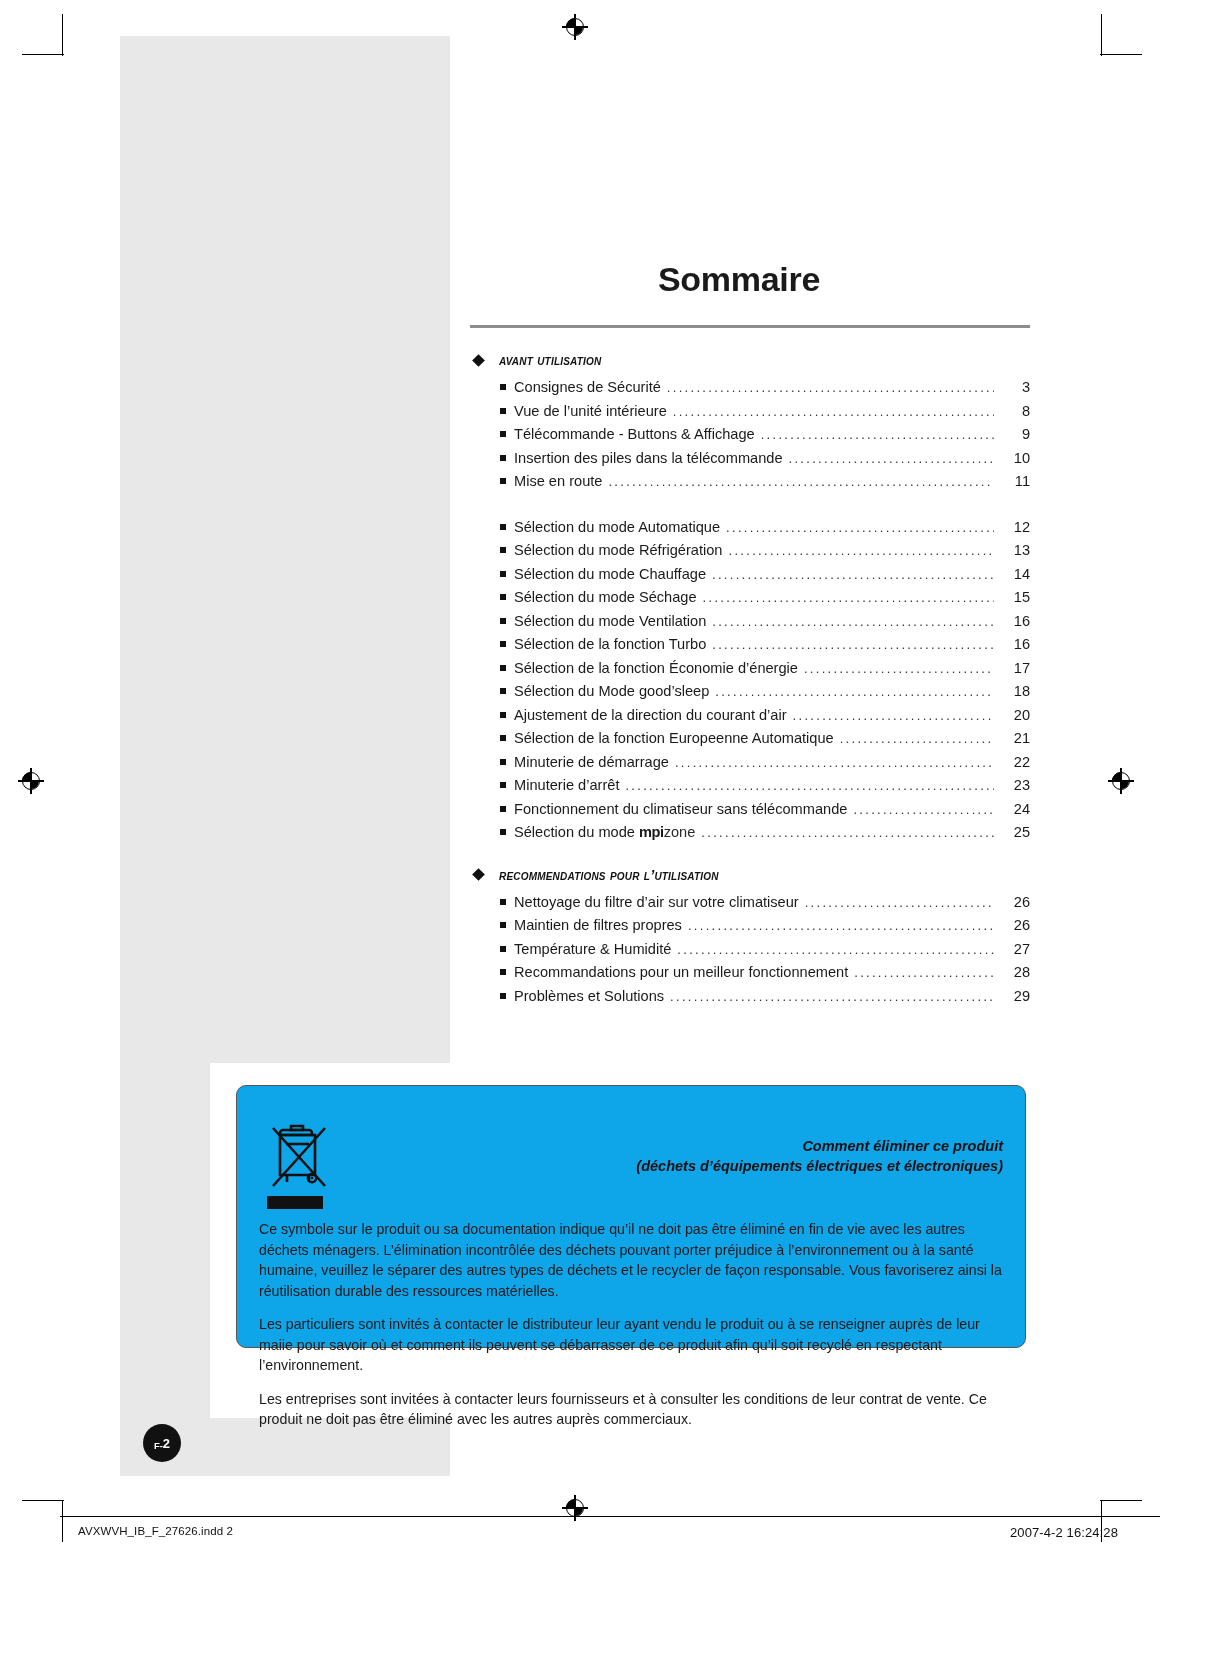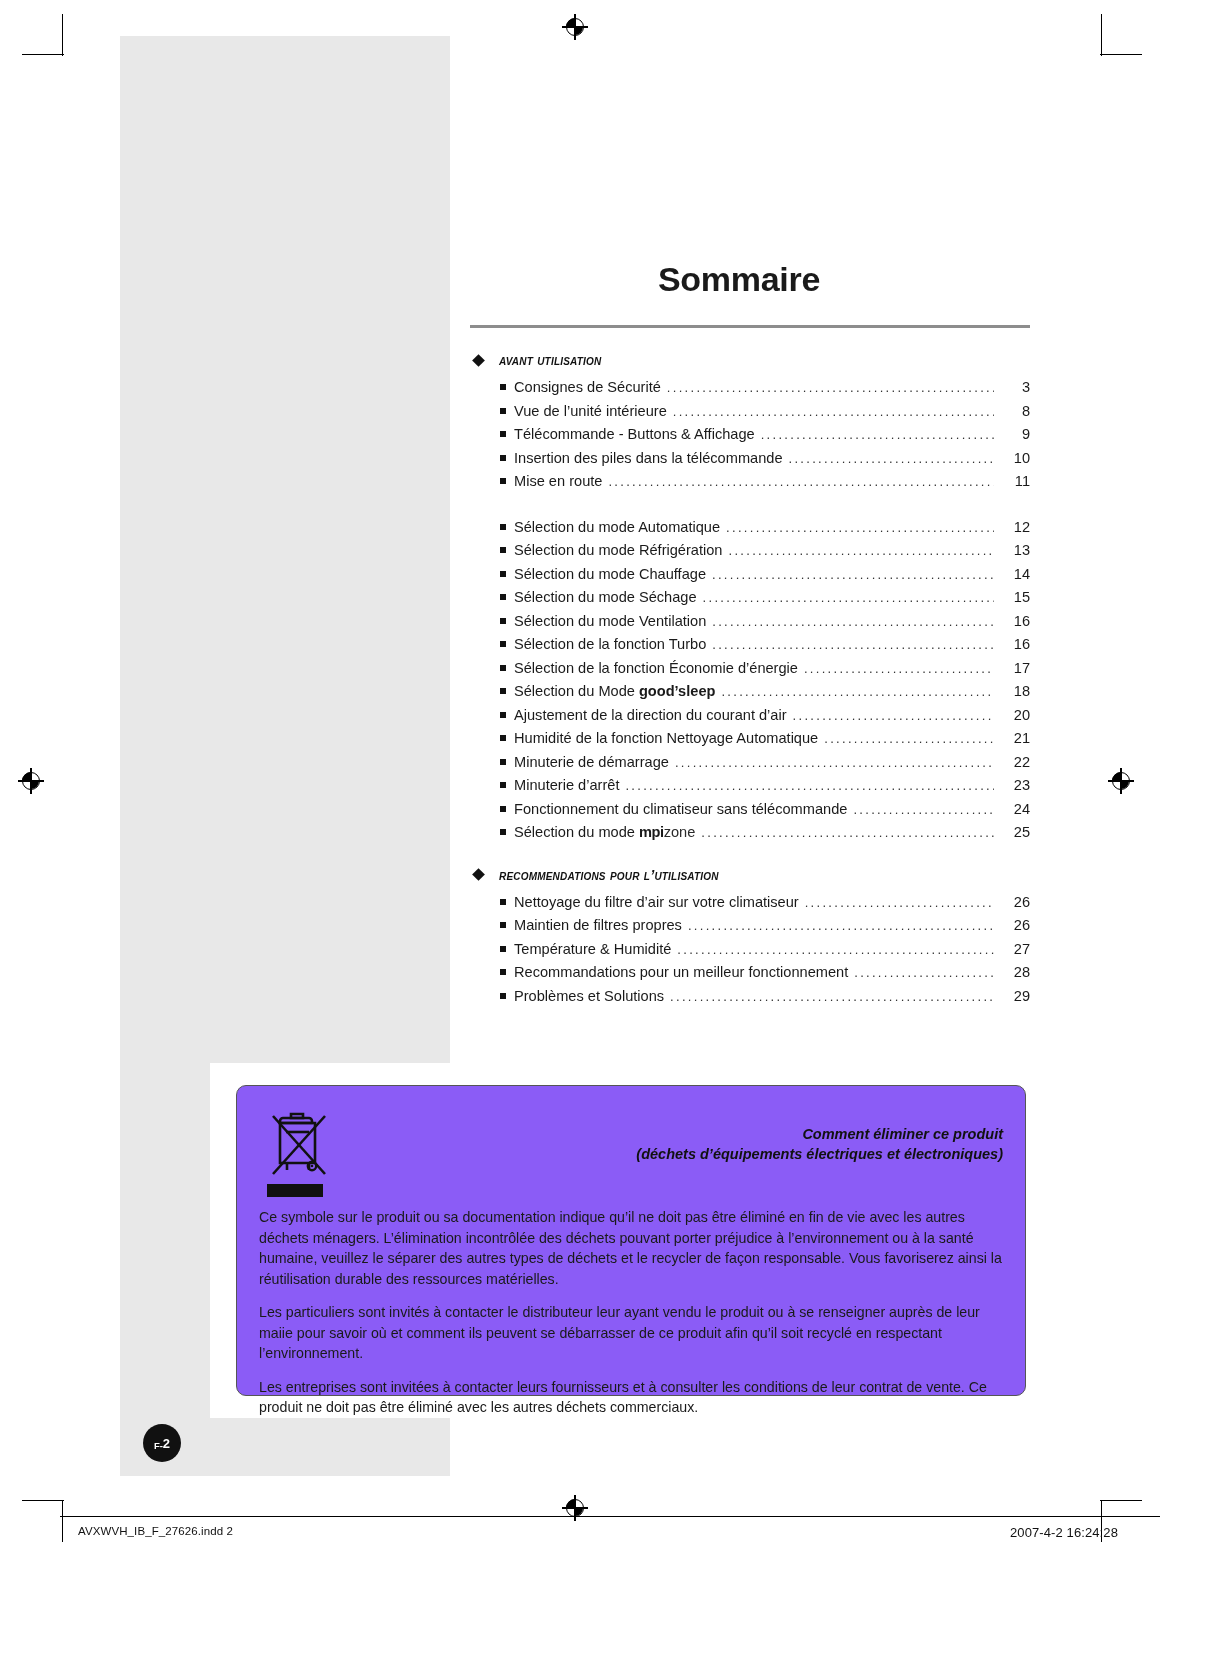--- a/index.html
+++ b/index.html
@@ -150,36 +150,36 @@
     letter-spacing: 2.3px;
     margin: 0 6px 0 6px;
     font-size: 13px;
   }
   .pageno {
     width: 30px;
     text-align: right;
     flex: 0 0 auto;
     font-size: 14.6px;
   }
-  .bold-brand { font-weight: bold; }
+  .bold-brand { font-weight: normal; }
   .mpi { font-weight: bold; letter-spacing: -0.4px; }
   .zone { font-weight: 300; color: #2a2a2a; }
 
   
   .weee-box {
     position: absolute;
     left: 236px;
     top: 1085px;
     width: 790px;
-    height: 311px;
+    height: 263px;
     border: 1.5px solid #555;
     border-radius: 10px;
     box-sizing: border-box;
-    background: #8b5cf6;
-    padding: 16px 22px 10px 22px;
+    background: #0ea5e9;
+    padding: 28px 22px 10px 22px;
   }
   .weee-top {
     position: relative;
     height: 92px;
   }
   .bin-icon {
     position: absolute;
     left: 8px;
     top: 2px;
     width: 64px;
@@ -399,21 +399,21 @@
             <span class="pageno">18</span>
           </div>
           <div class="entry">
             <span class="sq"></span>
             <span class="entry-text">Ajustement de la direction du courant d’air</span>
             <span class="leader">..........................................................................................</span>
             <span class="pageno">20</span>
           </div>
           <div class="entry">
             <span class="sq"></span>
-            <span class="entry-text">Humidité de la fonction Nettoyage Automatique</span>
+            <span class="entry-text">Sélection de la fonction Europeenne Automatique</span>
             <span class="leader">..........................................................................................</span>
             <span class="pageno">21</span>
           </div>
           <div class="entry">
             <span class="sq"></span>
             <span class="entry-text">Minuterie de démarrage</span>
             <span class="leader">..........................................................................................</span>
             <span class="pageno">22</span>
           </div>
           <div class="entry">
@@ -498,21 +498,21 @@
         </svg>
       </span>
       <div class="weee-heading">
         <div>Comment éliminer ce produit</div>
         <div>(déchets d’équipements électriques et électroniques)</div>
       </div>
       <div class="bin-bar"></div>
     </div>
     <p class="weee-p">Ce symbole sur le produit ou sa documentation indique qu’il ne doit pas être éliminé en fin de vie avec les autres déchets ménagers. L’élimination incontrôlée des déchets pouvant porter préjudice à l’environnement ou à la santé humaine, veuillez le séparer des autres types de déchets et le recycler de façon responsable. Vous favoriserez ainsi la réutilisation durable des ressources matérielles.</p>
     <p class="weee-p">Les particuliers sont invités à contacter le distributeur leur ayant vendu le produit ou à se renseigner auprès de leur maiie pour savoir où et comment ils peuvent se débarrasser de ce produit afin qu’il soit recyclé en respectant l’environnement.</p>
-    <p class="weee-p">Les entreprises sont invitées à contacter leurs fournisseurs et à consulter les conditions de leur contrat de vente. Ce produit ne doit pas être éliminé avec les autres déchets commerciaux.</p>
+    <p class="weee-p">Les entreprises sont invitées à contacter leurs fournisseurs et à consulter les conditions de leur contrat de vente. Ce produit ne doit pas être éliminé avec les autres auprès commerciaux.</p>
   </div>
 
   <div class="page-badge">
     <span class="f">F-</span>
       <span>2</span>
   </div>
 
   <div class="footer-line"></div>
   <div class="footer-left">AVXWVH_IB_F_27626.indd   2</div>
   <div class="footer-right">2007-4-2   16:24:28</div>

